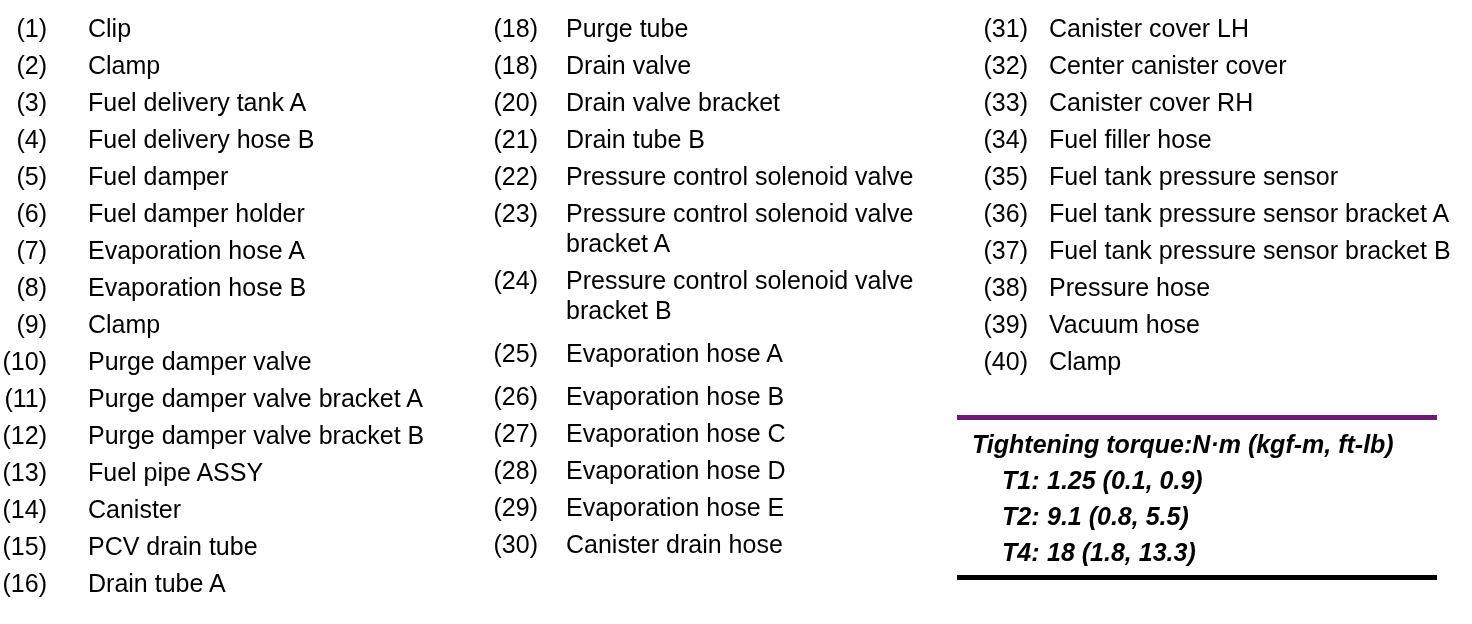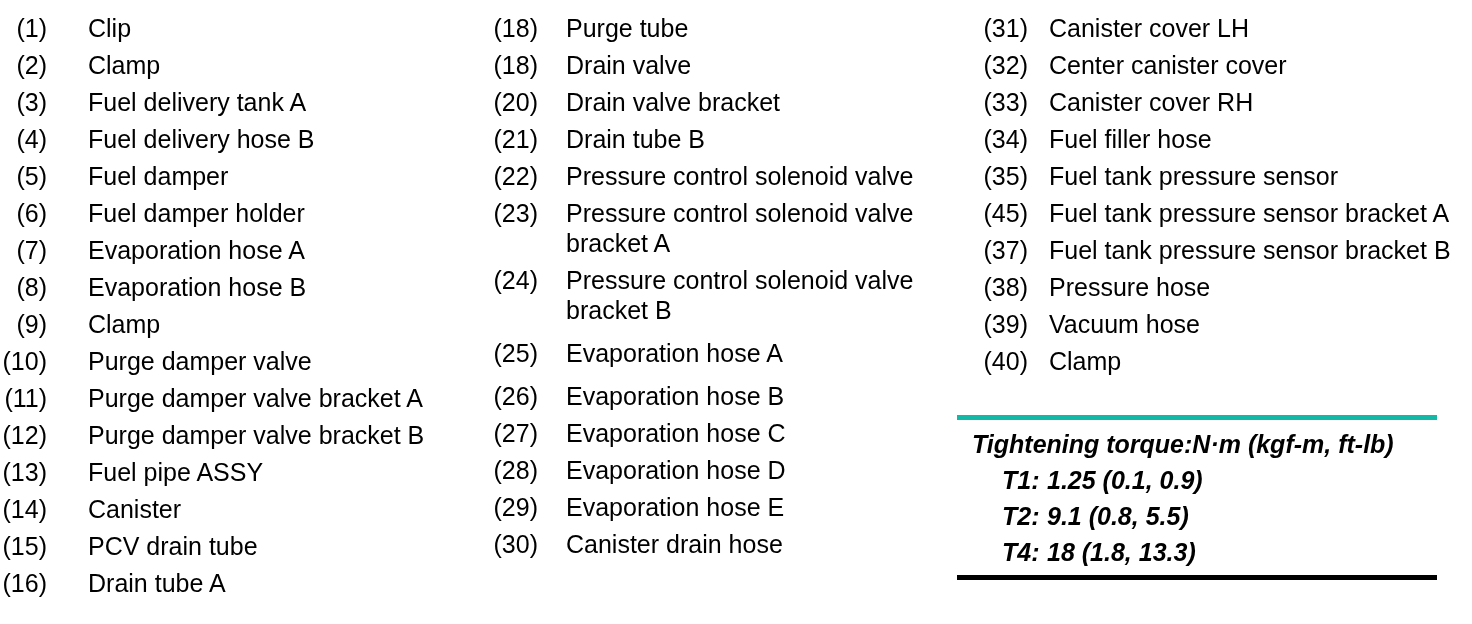--- a/index.html
+++ b/index.html
@@ -32,21 +32,21 @@
   #col-1 .item .label { white-space: normal; }
   
   #col-1 .item:nth-child(7), #col-1 .item:nth-child(8) { margin-bottom: 13px; }
 
   .torque {
     position: absolute;
     left: 957px;
     top: 415px;
     width: 480px;
     box-sizing: border-box;
-    border-top: 5px solid #14b8a6;
+    border-top: 5px solid #701a75;
     border-bottom: 5px solid #000;
     padding: 9px 0 2px 15px;
     font-weight: bold;
     font-style: italic;
   }
   .torque-title { line-height: 30px; margin-bottom: 6px; white-space: nowrap; }
   .torque-row {
     display: grid;
     grid-template-columns: 45px auto;
     margin-left: 30px;
@@ -194,21 +194,21 @@
       </div>
       <div class="item">
         <span class="num">(34)</span>
         <span class="label">Fuel filler hose</span>
       </div>
       <div class="item">
         <span class="num">(35)</span>
         <span class="label">Fuel tank pressure sensor</span>
       </div>
       <div class="item">
-        <span class="num">(45)</span>
+        <span class="num">(36)</span>
         <span class="label">Fuel tank pressure sensor bracket A</span>
       </div>
       <div class="item">
         <span class="num">(37)</span>
         <span class="label">Fuel tank pressure sensor bracket B</span>
       </div>
       <div class="item">
         <span class="num">(38)</span>
         <span class="label">Pressure hose</span>
       </div>

